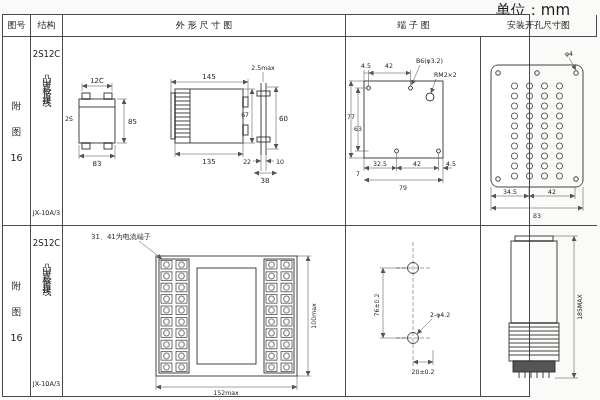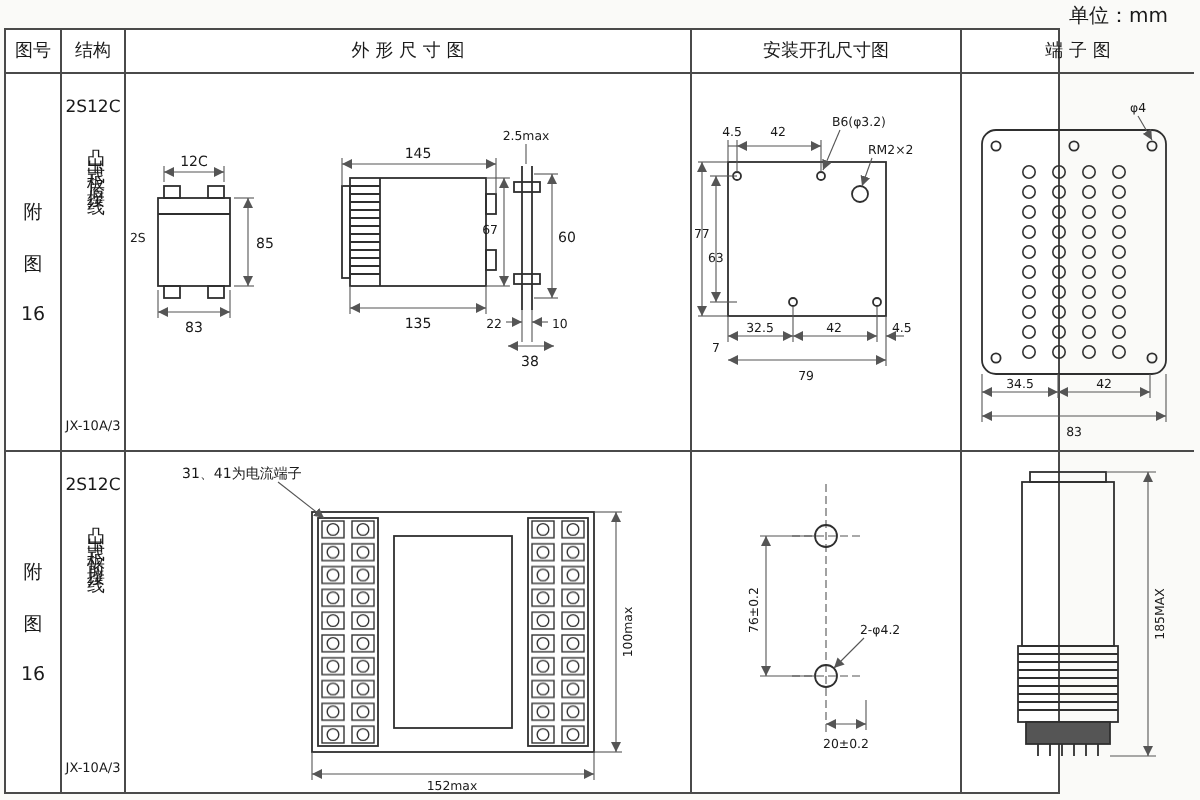--- a/index.html
+++ b/index.html
@@ -4,21 +4,21 @@
 <style>
   * { margin:0; padding:0; box-sizing:border-box; }
   html,body { width:600px; height:400px; }
   body {
     background:#fafaf8;
     font-family:"DejaVu Sans","Liberation Sans",sans-serif;
     color:#1a1a1a;
     position:relative;
     overflow:hidden;
   }
-  .unit { position:absolute; top:1px; right:16px; font-size:10px; }
+  .unit { position:absolute; top:1px; right:30px; font-size:15px; }
   .tbl {
     position:absolute; left:2px; top:14px;
     width:528px; height:383px;
     border:1px solid #4a4a4a; background:#fff;
     display:grid;
     grid-template-columns:28px 32px 283px 135px 116px;
     grid-template-rows:22px 189px 170px;
   }
   .cell { border-right:1px solid #4a4a4a; border-bottom:1px solid #4a4a4a; position:relative; overflow:hidden; }
   .cell.lc { border-right:none; }
@@ -54,22 +54,22 @@
   </defs>
 </svg>
 
 <div class="unit">单位：mm</div>
 
 <div class="tbl">
 
   <div class="cell hdr">图号</div>
   <div class="cell hdr">结构</div>
   <div class="cell hdr">外 形 尺 寸 图</div>
+  <div class="cell hdr lc">端 子 图</div>
   <div class="cell hdr">安装开孔尺寸图</div>
-  <div class="cell hdr lc">端 子 图</div>
 
   <div class="cell figcell">
     <span>附</span>
     <span>图</span>
     <span>16</span>
   </div>
 
   <div class="cell structcell">
     <span class="model">2S12C</span>
     <span class="desc">凸出式板后接线</span>

